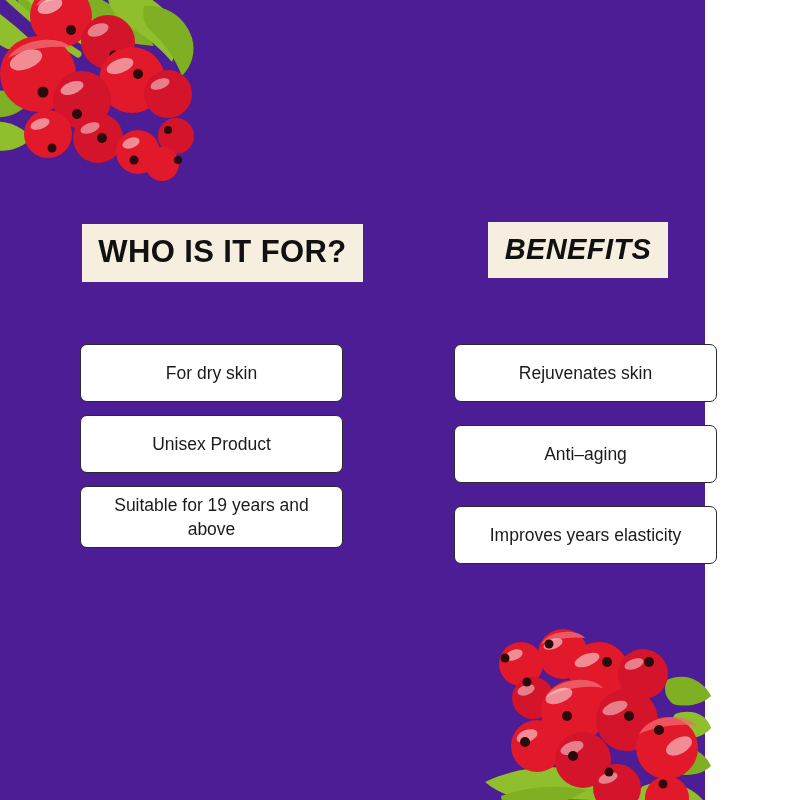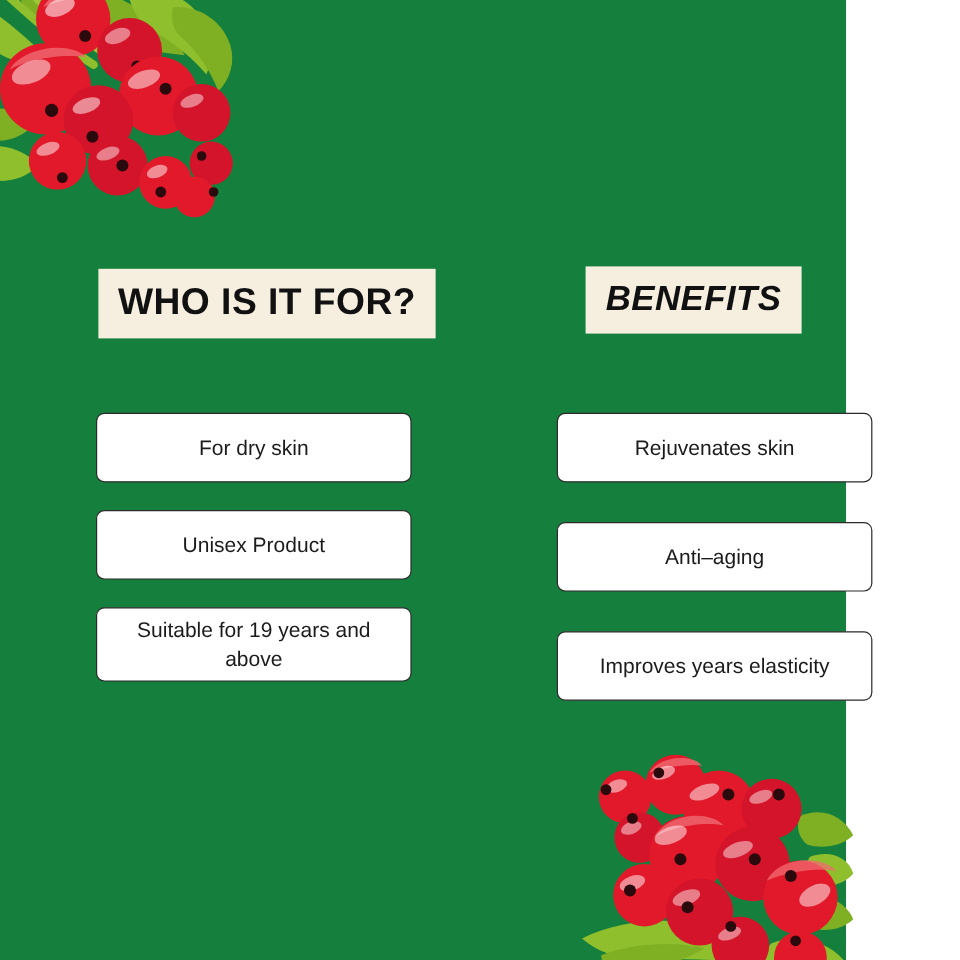--- a/index.html
+++ b/index.html
@@ -5,21 +5,21 @@
   * { margin:0; padding:0; box-sizing:border-box; }
   html,body{
     width:800px; height:800px;
     background:#ffffff;
     font-family:"Liberation Sans", sans-serif;
     overflow:hidden;
   }
   .page{
     position:relative;
     width:705px; height:800px;
-    background:#15803d;
+    background:#4c1d95;
   }
 
   
   .deco{ position:absolute; pointer-events:none; }
   .deco-tl{ left:-14px; top:-16px; width:230px; height:215px; }
   .deco-br{ right:-6px;  bottom:-10px; width:240px; height:190px; }
 
   
   .heading-band{
     position:absolute;
@@ -37,22 +37,22 @@
   }
   #band-who{ left:82px;  top:224px; width:281px; height:58px; }
   #band-ben{ left:488px; top:222px; width:180px; height:56px; }
 
   
   #band-who .heading-text{ font-size:31px; transform:translateY(-1px); }
   #band-ben .heading-text{ font-size:29px; transform:translateY(-1px);font-style:italic; }
 
   
   .column{ position:absolute; display:flex; flex-direction:column; }
-  #col-left { left:80px;  top:344px; width:263px; gap:23px; }
-  #col-right{ left:464px; top:344px; width:263px; gap:33px; }
+  #col-left { left:80px;  top:344px; width:263px; gap:13px; }
+  #col-right{ left:454px; top:344px; width:263px; gap:23px; }
 
   .item-box{
     border:1.6px solid #2b2b2b;
     border-radius:7px;
     background:#ffffff;
     min-height:58px;
     display:flex;
     align-items:center;
     justify-content:center;
     text-align:center;

